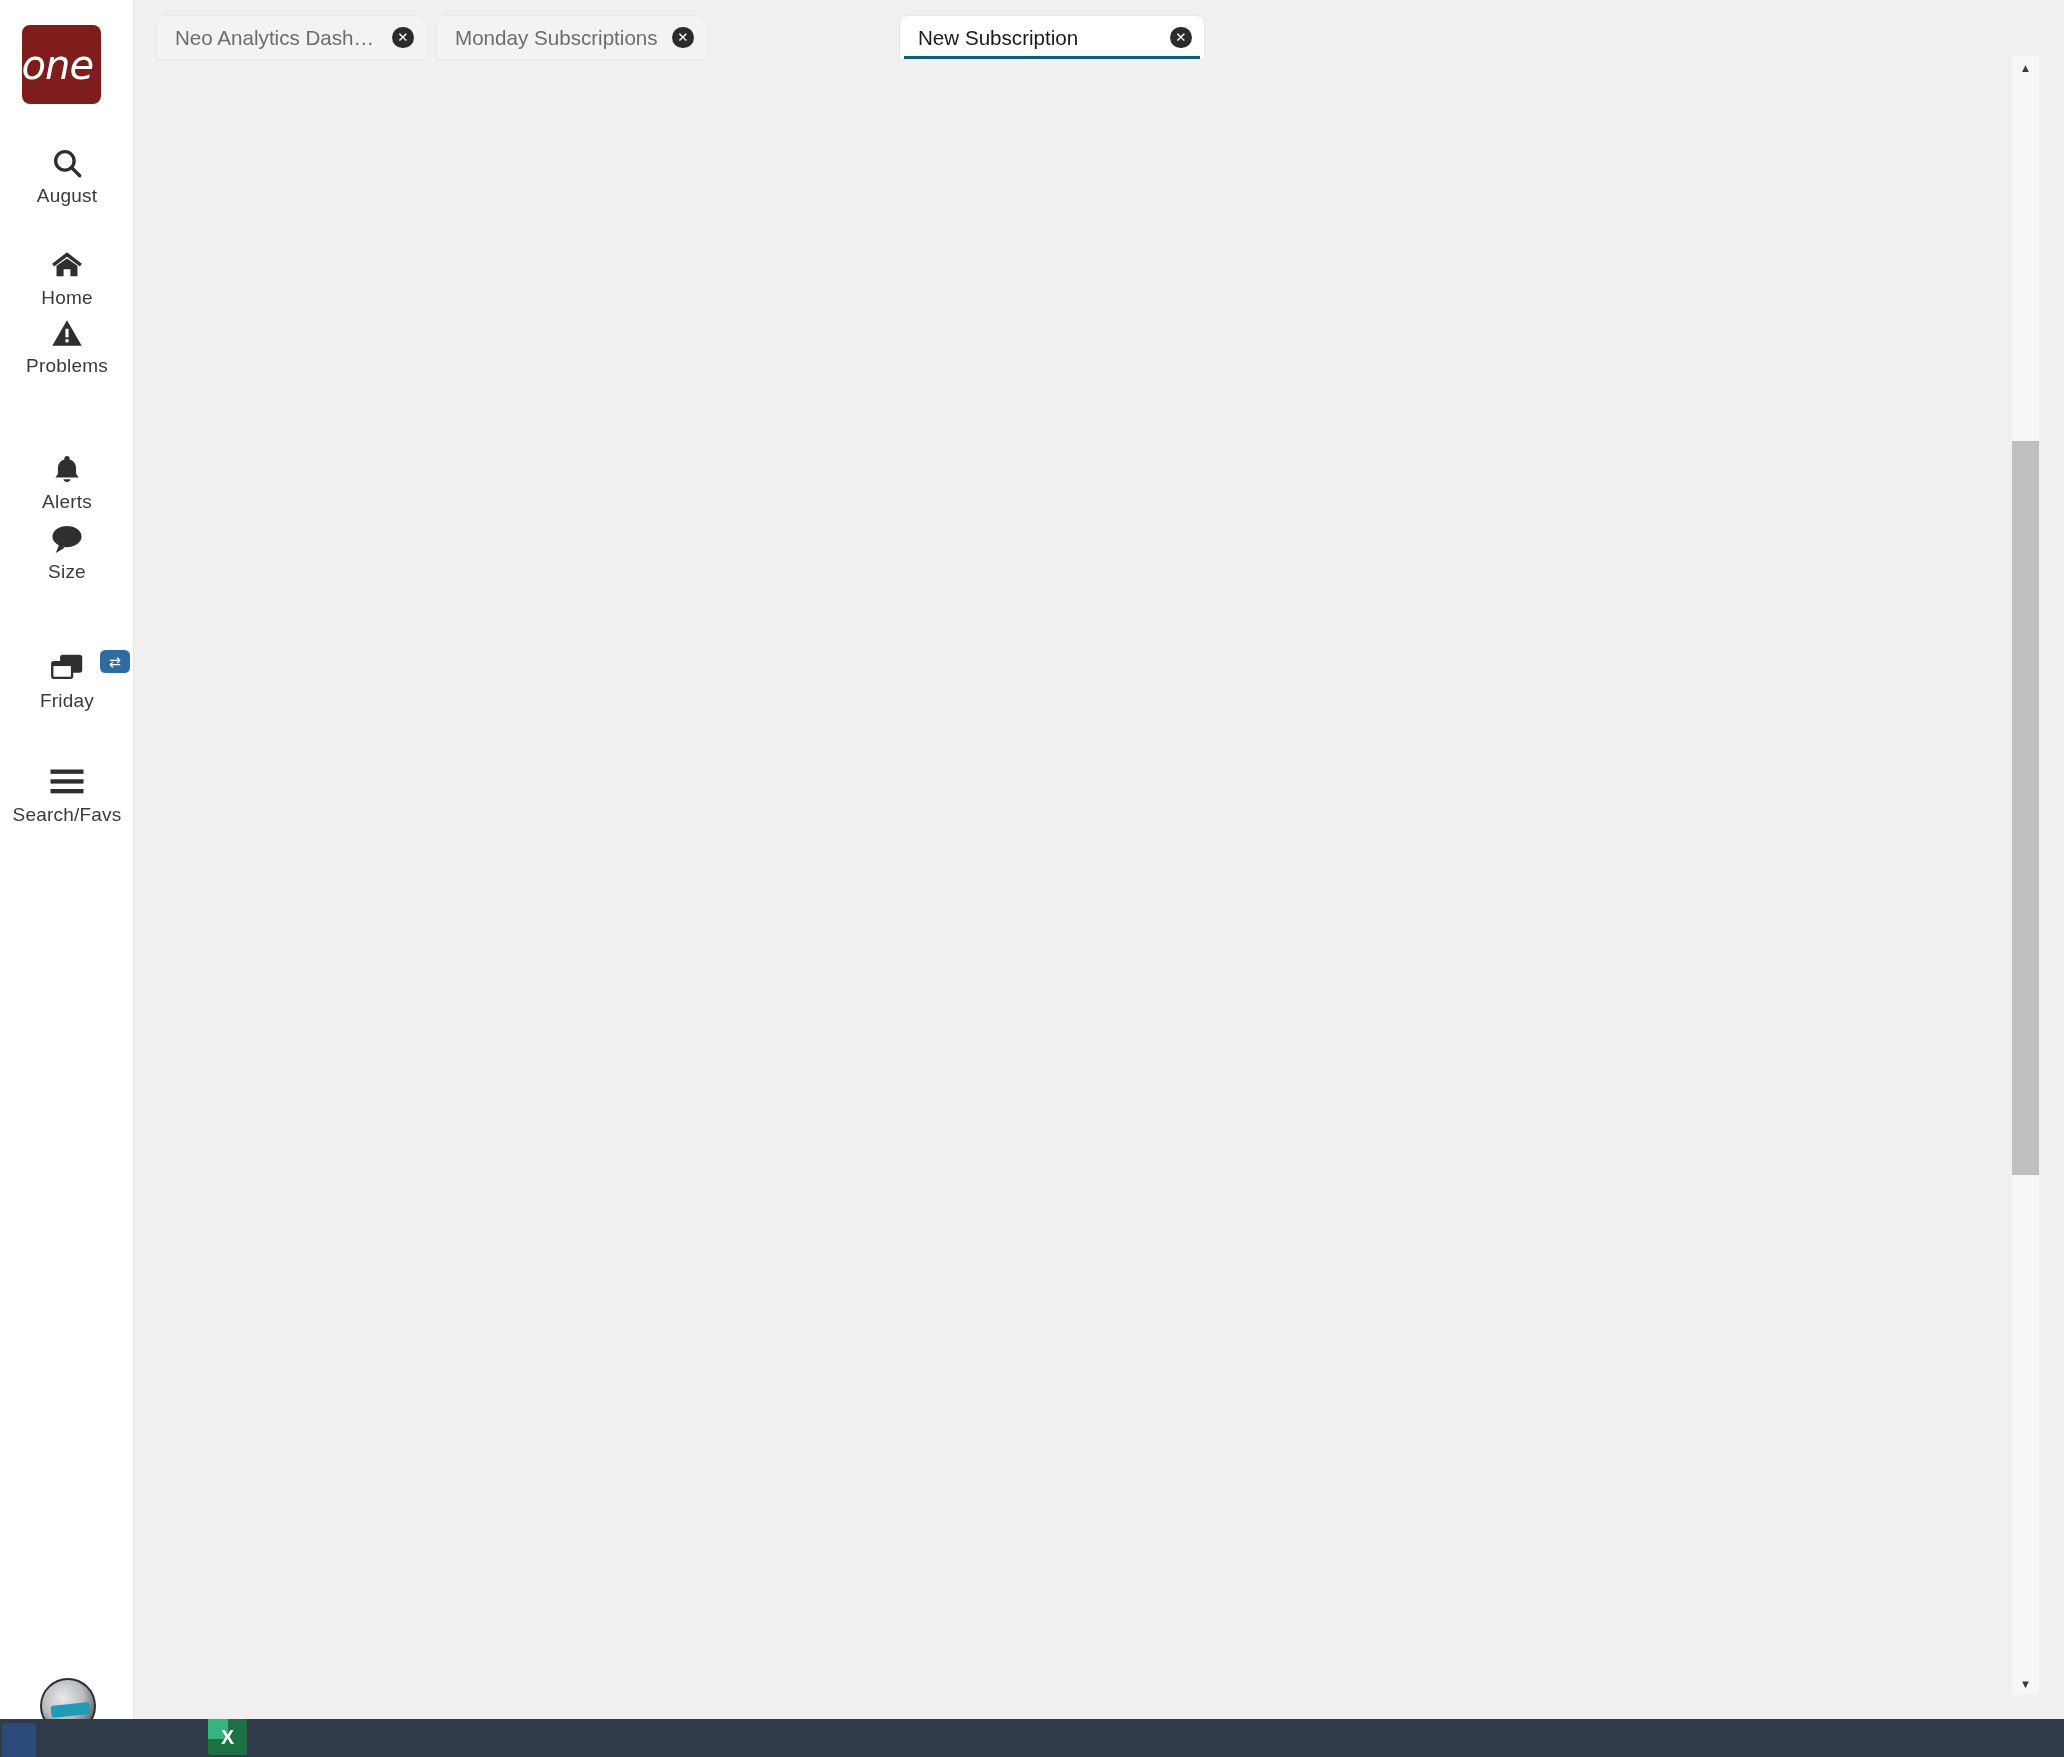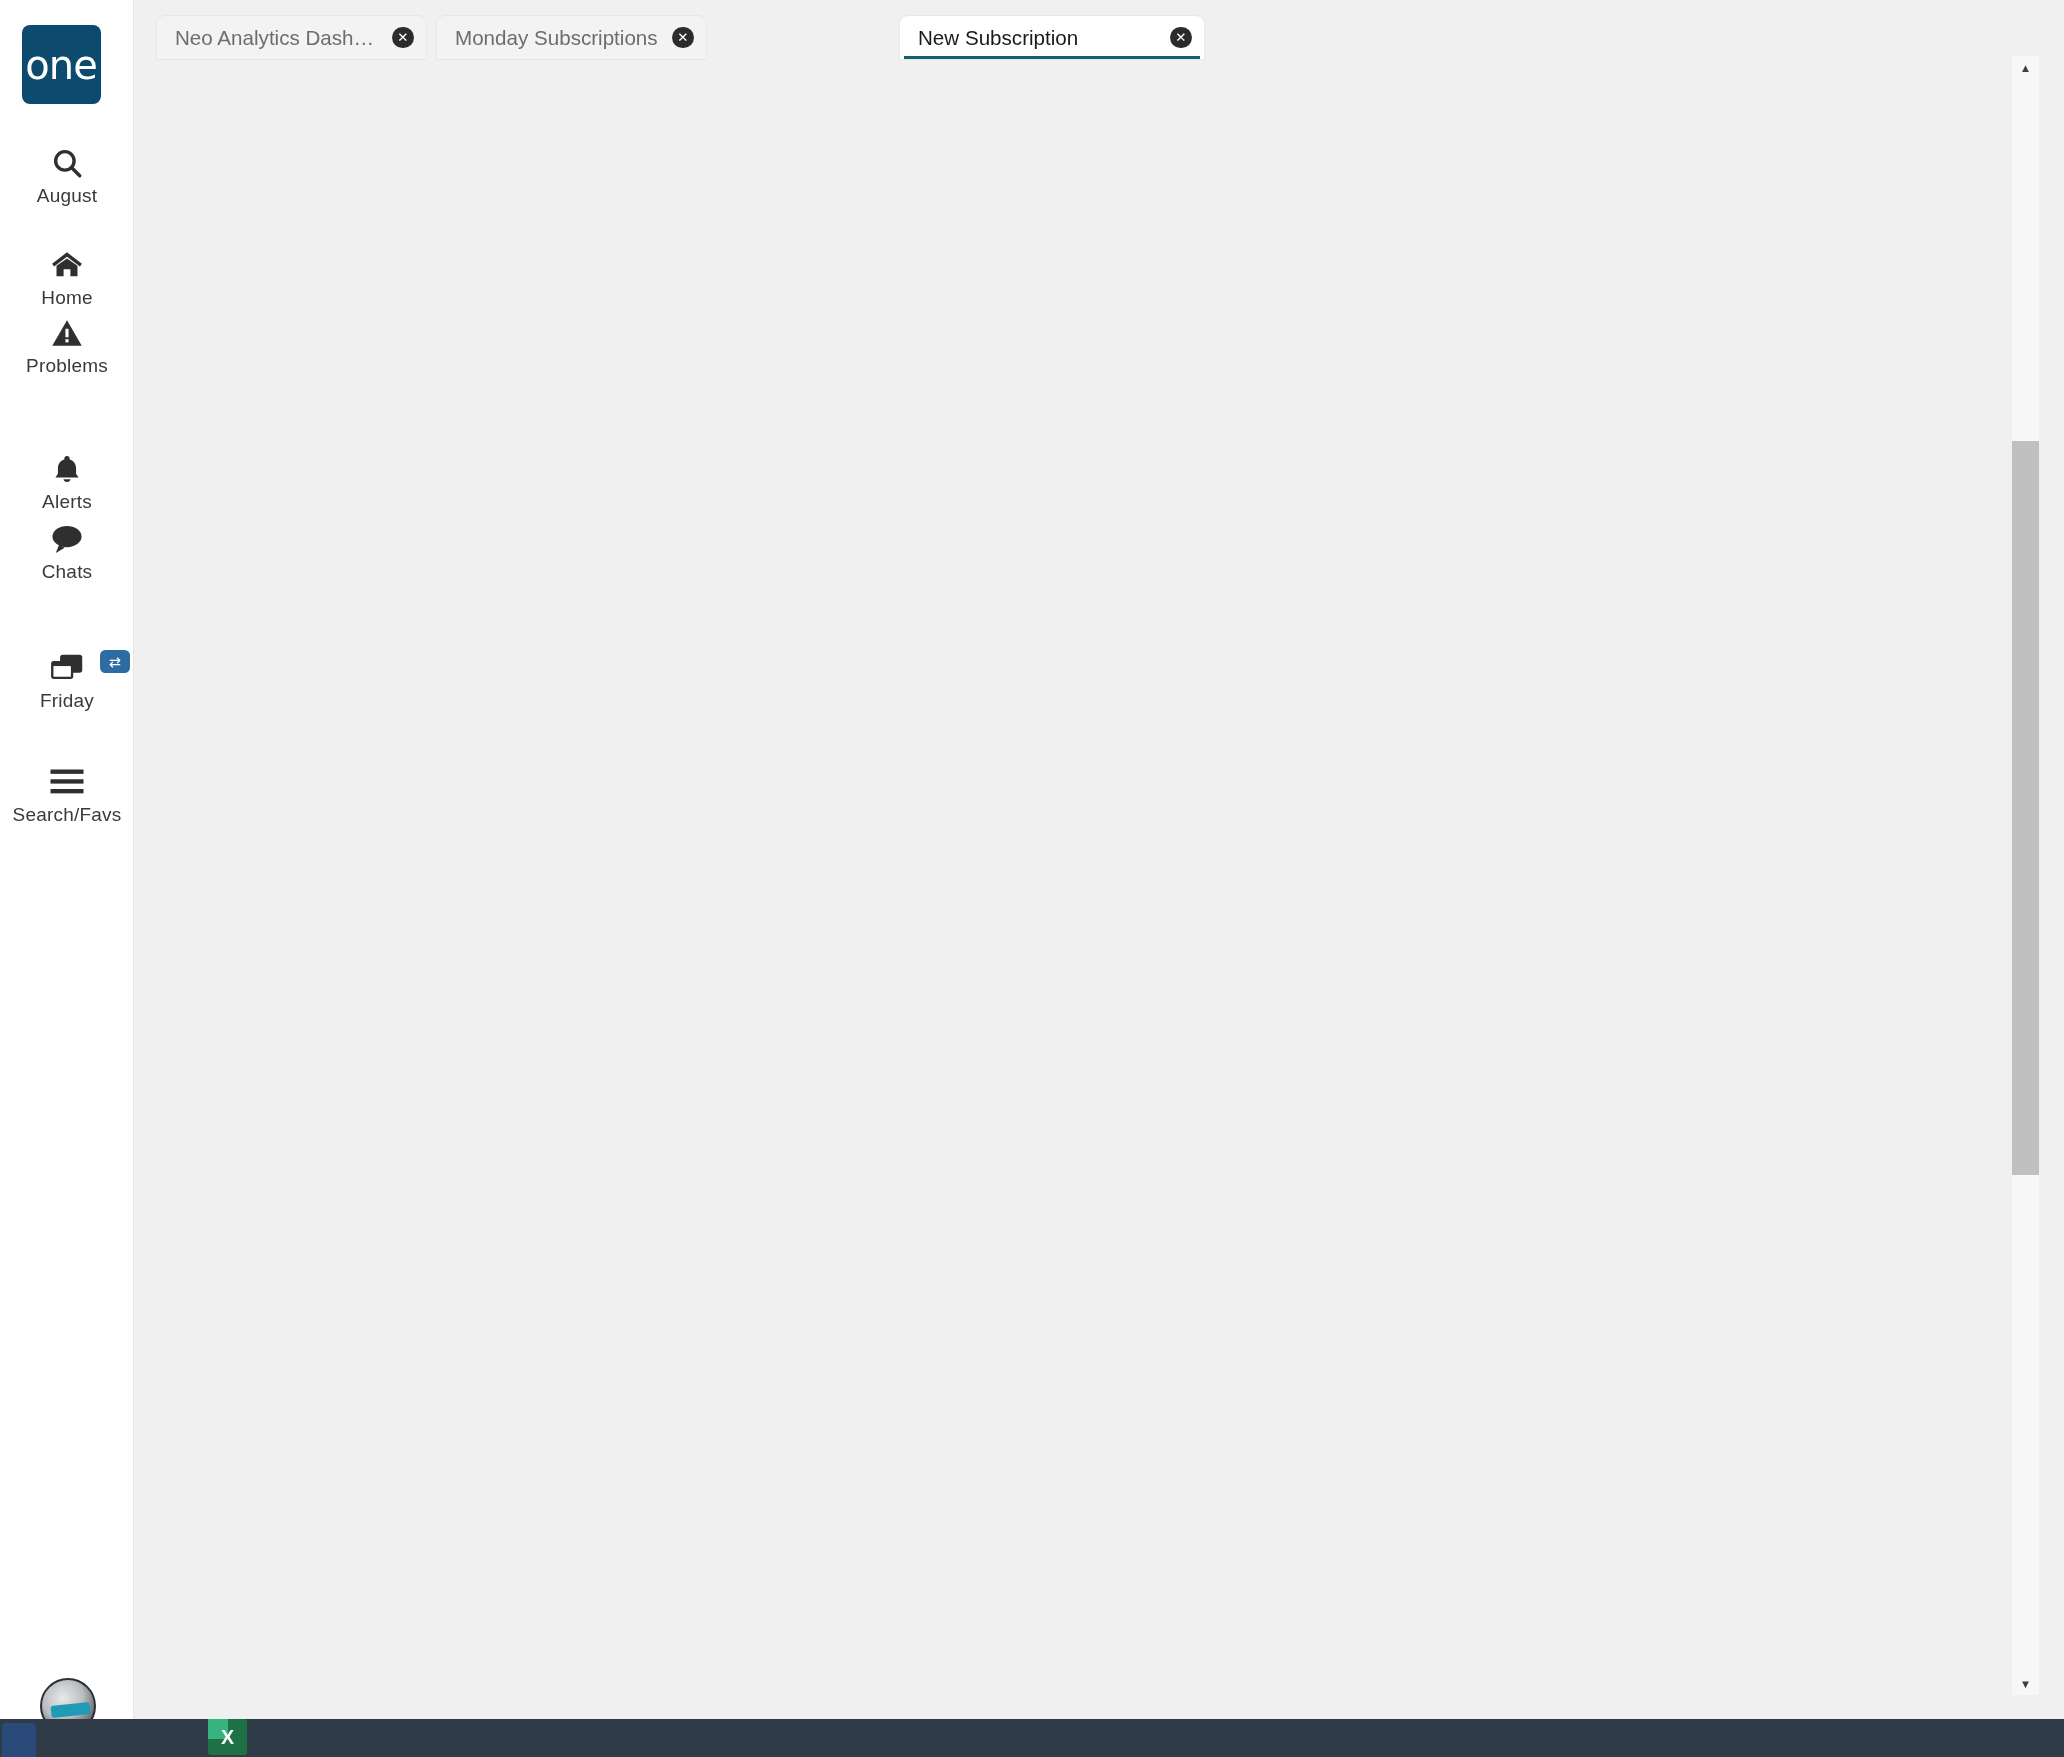--- a/index.html
+++ b/index.html
@@ -16,23 +16,23 @@
   #left-rail {
     position: absolute; left: 0; top: 0;
     width: 134px; height: 1720px;
     background: #ffffff;
     border-right: 0.9px solid #e6e6e6;
     z-index: 20;
   }
   #brand-logo {
     position: absolute; left: 21.5px; top: 25px;
     width: 79px; height: 79px;
-    background: #0c4a6e;
+    background: #7f1d1d;
     border-radius: 8px;
-    display: flex; align-items: center; justify-content: center;
+    display: flex; align-items: center; justify-content: flex-start; font-style: italic;
   }
   #brand-logo span {
     color: #fff; font-size: 40px; font-weight: 400;
     letter-spacing: -0.9px; line-height: 1;
     font-family: "DejaVu Sans", sans-serif;
   }
   .rail-item {
     position: absolute; left: 0; width: 134px;
     display: flex; flex-direction: column;
     align-items: center; cursor: pointer;
@@ -350,21 +350,21 @@
     <div class="rail-lbl">Alerts</div>
   </div>
 
   <div class="rail-item" style="top:518px">
     <div class="rail-ico">
       <svg width="36" height="32" viewBox="0 0 24 22" fill="currentColor">
           <ellipse cx="12" cy="9.3" rx="10" ry="7.3"></ellipse>
           <path d="M6.6 14.8 4.3 20.6l6.1-3.6z"></path>
         </svg>
     </div>
-    <div class="rail-lbl">Chats</div>
+    <div class="rail-lbl">Size</div>
   </div>
 
   <div class="rail-item" style="top:647px">
     <div class="rail-ico">
       <svg width="36" height="32" viewBox="0 0 26 22" fill="currentColor">
           <rect x="8" y="1.5" width="16" height="13" rx="2"></rect>
           <rect x="1.5" y="6" width="16" height="13" rx="2"></rect>
           <rect x="3.2" y="9.6" width="12.6" height="7.7" fill="#fff"></rect>
         </svg>
     </div>

